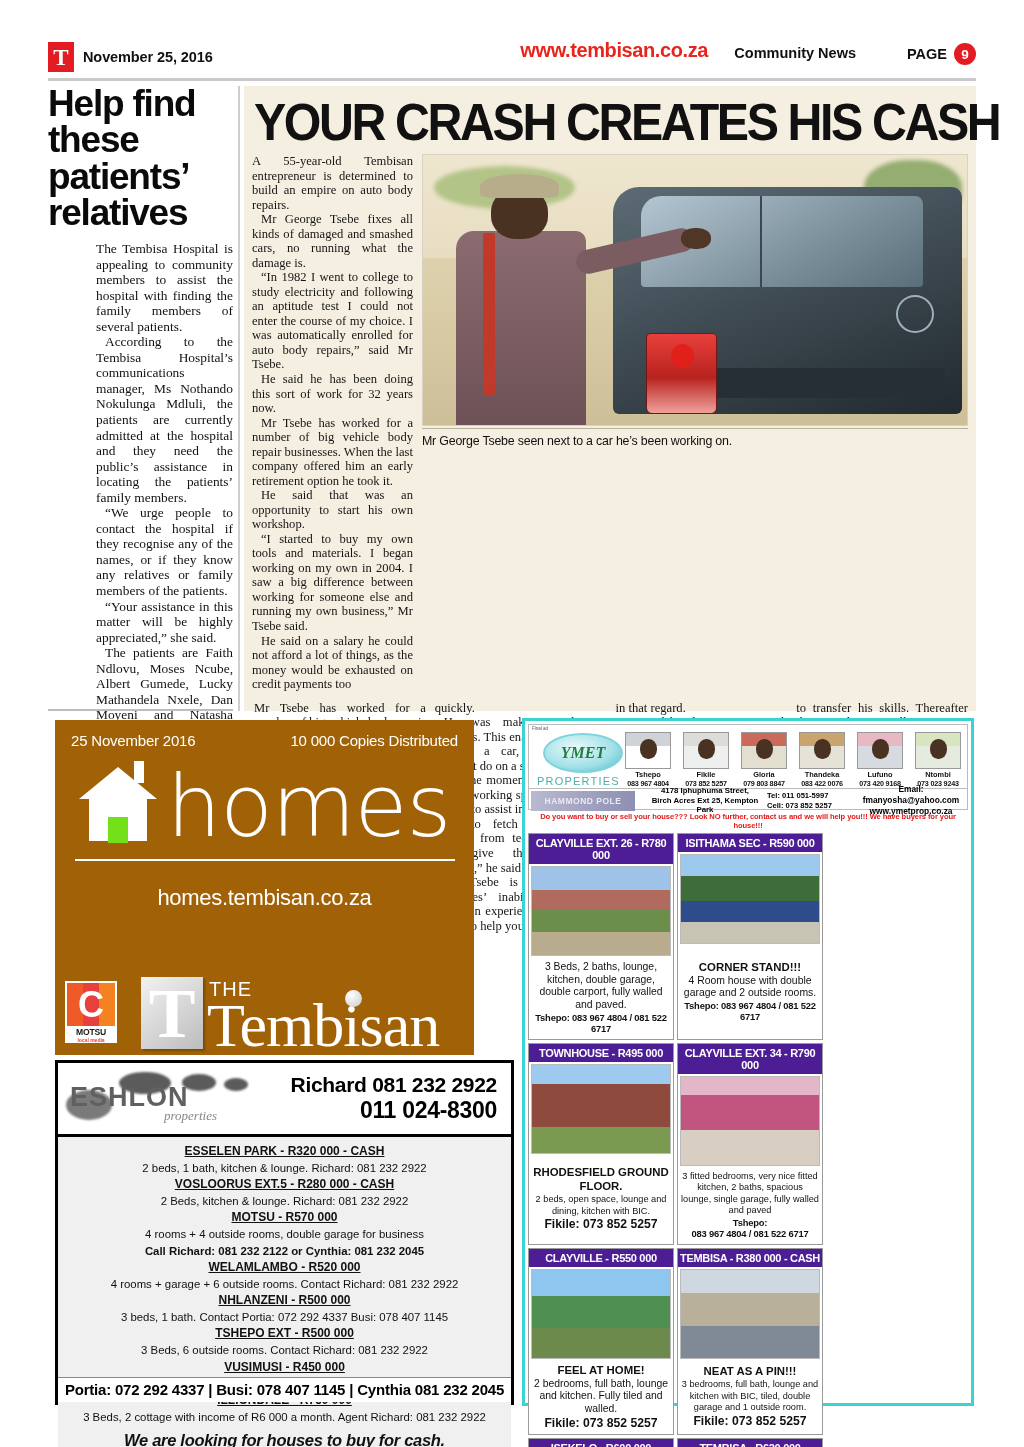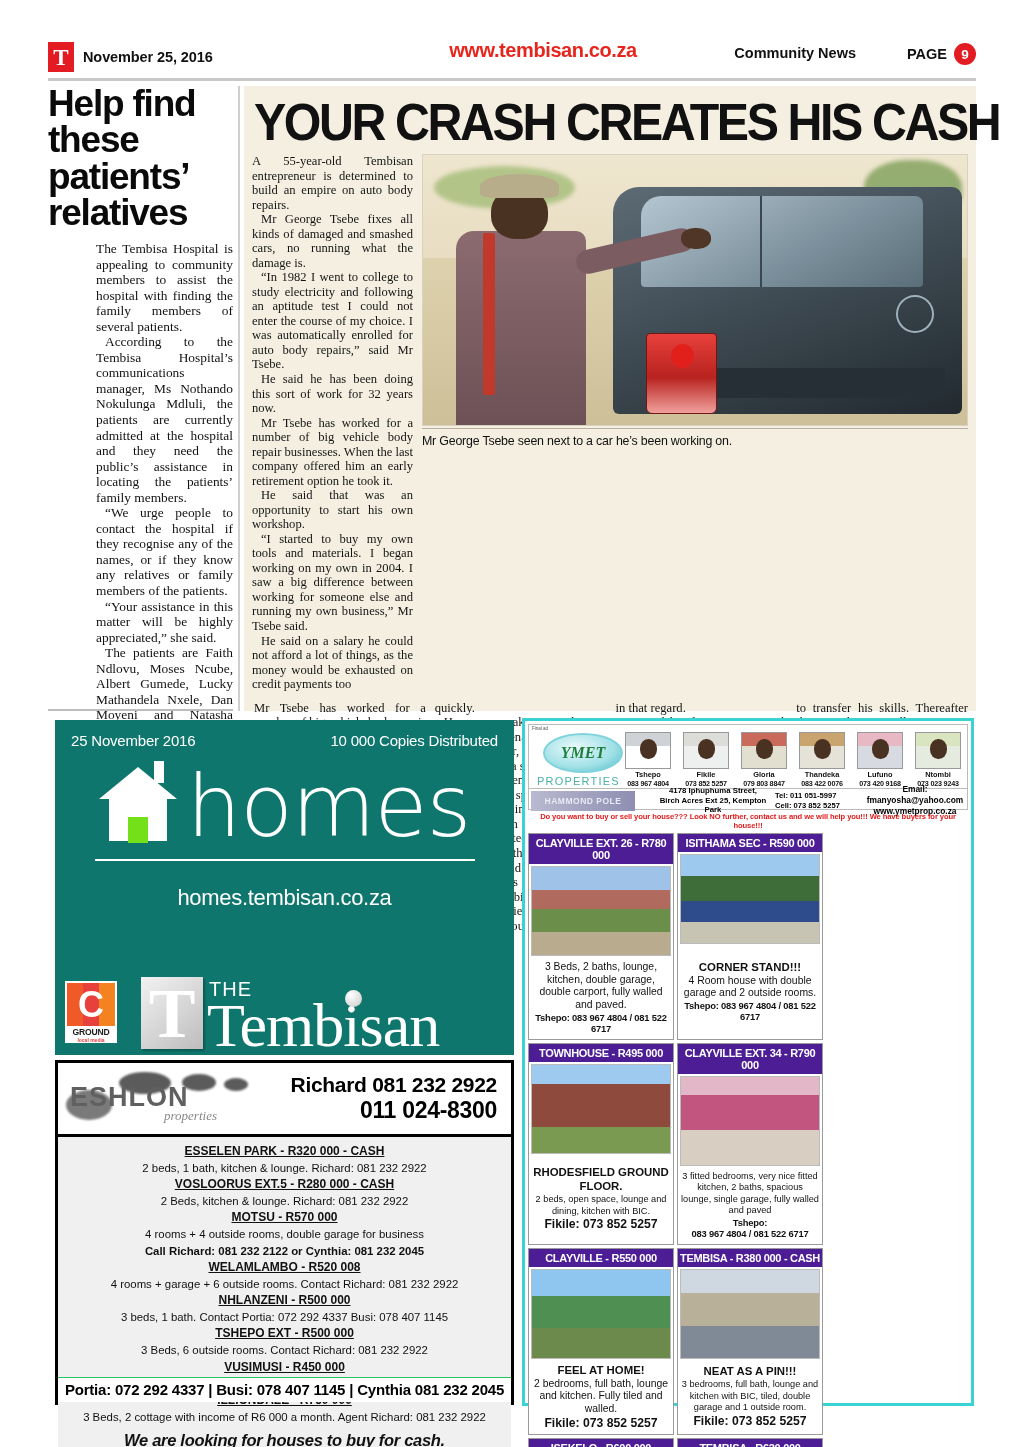--- a/index.html
+++ b/index.html
@@ -20,21 +20,21 @@
     width: 26px; height: 30px; background: #e31b23; color: #fff;
     font-family: "Liberation Serif", serif; font-weight: bold; font-size: 23px;
     display: flex; align-items: center; justify-content: center; line-height: 1;
     flex: 0 0 auto;
   }
   .mast-date {
     font-size: 14.5px; font-weight: bold; color: #111; margin-left: 9px;
     letter-spacing: -0.1px; white-space: nowrap;
   }
   .mast-url {
-    position: absolute; left: 330px; top: 3px; width: 330px; text-align: center;
+    position: absolute; left: 330px; top: 3px; width: 330px; text-align: right;
     color: #e8251d; font-size: 20px; font-weight: bold; letter-spacing: -0.4px;
   }
   .mast-section {
     position: absolute; right: 120px; top: 9px;
     font-size: 14.5px; font-weight: bold; color: #111; white-space: nowrap;
   }
   .mast-pagewrap {
     position: absolute; right: 0px; top: 7px; display: flex; align-items: center; gap: 7px;
   }
   .mast-pagelabel { font-size: 14.5px; font-weight: bold; color: #111; }
@@ -156,22 +156,22 @@
   .acol {
     width: 175px;
     font-family: "Liberation Serif", serif;
     font-size: 12.6px; line-height: 1.155; color: #151515; text-align: justify;
   }
   .acol p { text-indent: 9px; }
   .acol p.first { text-indent: 0; }
 
   
   .homes-ad {
-    position: absolute; left: 55px; top: 720px; width: 459px; height: 335px;
-    background: #0f766e; color: #fff; overflow: hidden;
+    position: absolute; left: 55px; top: 720px; width: 419px; height: 335px;
+    background: #a16207; color: #fff; overflow: hidden;
   }
   .homes-top {
     display: flex; justify-content: space-between; padding: 12px 16px 0 16px;
     font-size: 15px; letter-spacing: -0.2px;
   }
   .homes-logo-row {
     display: flex; align-items: flex-end; justify-content: center;
     margin-top: 10px; gap: 10px;
   }
   .house-icon { width: 78px; height: 84px; position: relative; }
@@ -303,21 +303,21 @@
   .agent-num { font-size: 7.2px; font-weight: bold; color:#111; letter-spacing:-0.2px; }
   .ymet-contact {
     display:flex; border-top:1px solid #bbb; height: 24px; align-items:center;
   }
   .hamm {
     width: 104px; height: 20px; margin-left:2px;
     background: linear-gradient(90deg,#b9b9cf,#8e8eb3);
     color:#e9e9f5; font-size:8.5px; font-weight:bold; display:flex;
     align-items:center; justify-content:center; letter-spacing:0.5px;
   }
-  .ym-addr { font-size: 7.8px; font-weight:bold; text-align:center; line-height:1.25; padding-left:8px; width:132px;margin-left:8px;}
+  .ym-addr { font-size: 7.8px; font-weight:bold; text-align:center; line-height:1.25; padding-left:8px; width:132px;}
   .ym-tel  { font-size: 7.6px; font-weight:bold; line-height:1.25; width: 88px; }
   .ym-mail { font-size: 8.4px; font-weight:bold; line-height:1.3; text-align:center; flex:1;}
   .ymet-banner {
     color:#e11b1b; font-weight:bold; font-size:7.6px; text-align:center;
     padding: 2px 0 3px 0; letter-spacing:-0.1px;
   }
   .ymet-grid { display:flex; flex-wrap:wrap; gap:3px; }
   .lcard {
     width: 146px; border: 1px solid #9a9a9a; background:#fff;
     display:flex; flex-direction:column;
@@ -456,21 +456,21 @@
         <div class="house-door"></div>
       </div>
       <div class="homes-word">homes</div>
     </div>
     <div class="homes-hr"></div>
     <div class="homes-url">homes.tembisan.co.za</div>
 
     <div class="homes-bottom">
       <div class="caxton">
         <div class="caxton-sq"></div>
-        <div class="caxton-txt">GROUND</div>
+        <div class="caxton-txt">MOTSU</div>
         <div class="caxton-sub">local media</div>
       </div>
       <div class="temb-logo">
         <div class="temb-T">T</div>
         <div class="temb-right">
           <div class="temb-the">THE</div>
           <div class="temb-name">Tembisan</div>
           <div class="temb-dot"></div>
         </div>
       </div>
@@ -494,21 +494,21 @@
     </div>
 
     <div class="rich-list">
       <div class="rl-title">ESSELEN PARK - R320 000 - CASH</div>
       <div class="rl-desc">2 beds, 1 bath, kitchen &amp; lounge.   Richard: 081 232 2922</div>
       <div class="rl-title">VOSLOORUS EXT.5 - R280 000  - CASH</div>
       <div class="rl-desc">2 Beds, kitchen &amp; lounge.  Richard: 081 232 2922</div>
       <div class="rl-title">MOTSU - R570 000</div>
       <div class="rl-desc">4 rooms + 4 outside rooms, double garage for business</div>
       <div class="rl-desc" style="font-weight:bold">Call Richard: 081 232 2122 or Cynthia: 081 232 2045</div>
-      <div class="rl-title">WELAMLAMBO - R520 008</div>
+      <div class="rl-title">WELAMLAMBO - R520 000</div>
       <div class="rl-desc">4 rooms + garage + 6 outside rooms. Contact Richard: 081 232 2922</div>
       <div class="rl-title">NHLANZENI - R500 000</div>
       <div class="rl-desc">3 beds, 1 bath. Contact Portia: 072 292 4337  Busi: 078 407 1145</div>
       <div class="rl-title">TSHEPO EXT - R500 000</div>
       <div class="rl-desc">3 Beds, 6 outside rooms. Contact Richard: 081 232 2922</div>
       <div class="rl-title">VUSIMUSI - R450 000</div>
       <div class="rl-desc">4 Room house. Contact Richard: 081 232 2922</div>
       <div class="rl-title">ILLIONDALE - R750 000</div>
       <div class="rl-desc">3 Beds, 2 cottage with income of R6 000 a month. Agent Richard: 081 232 2922</div>
       <div class="rich-slogan">We are looking for houses to buy for cash.</div>

